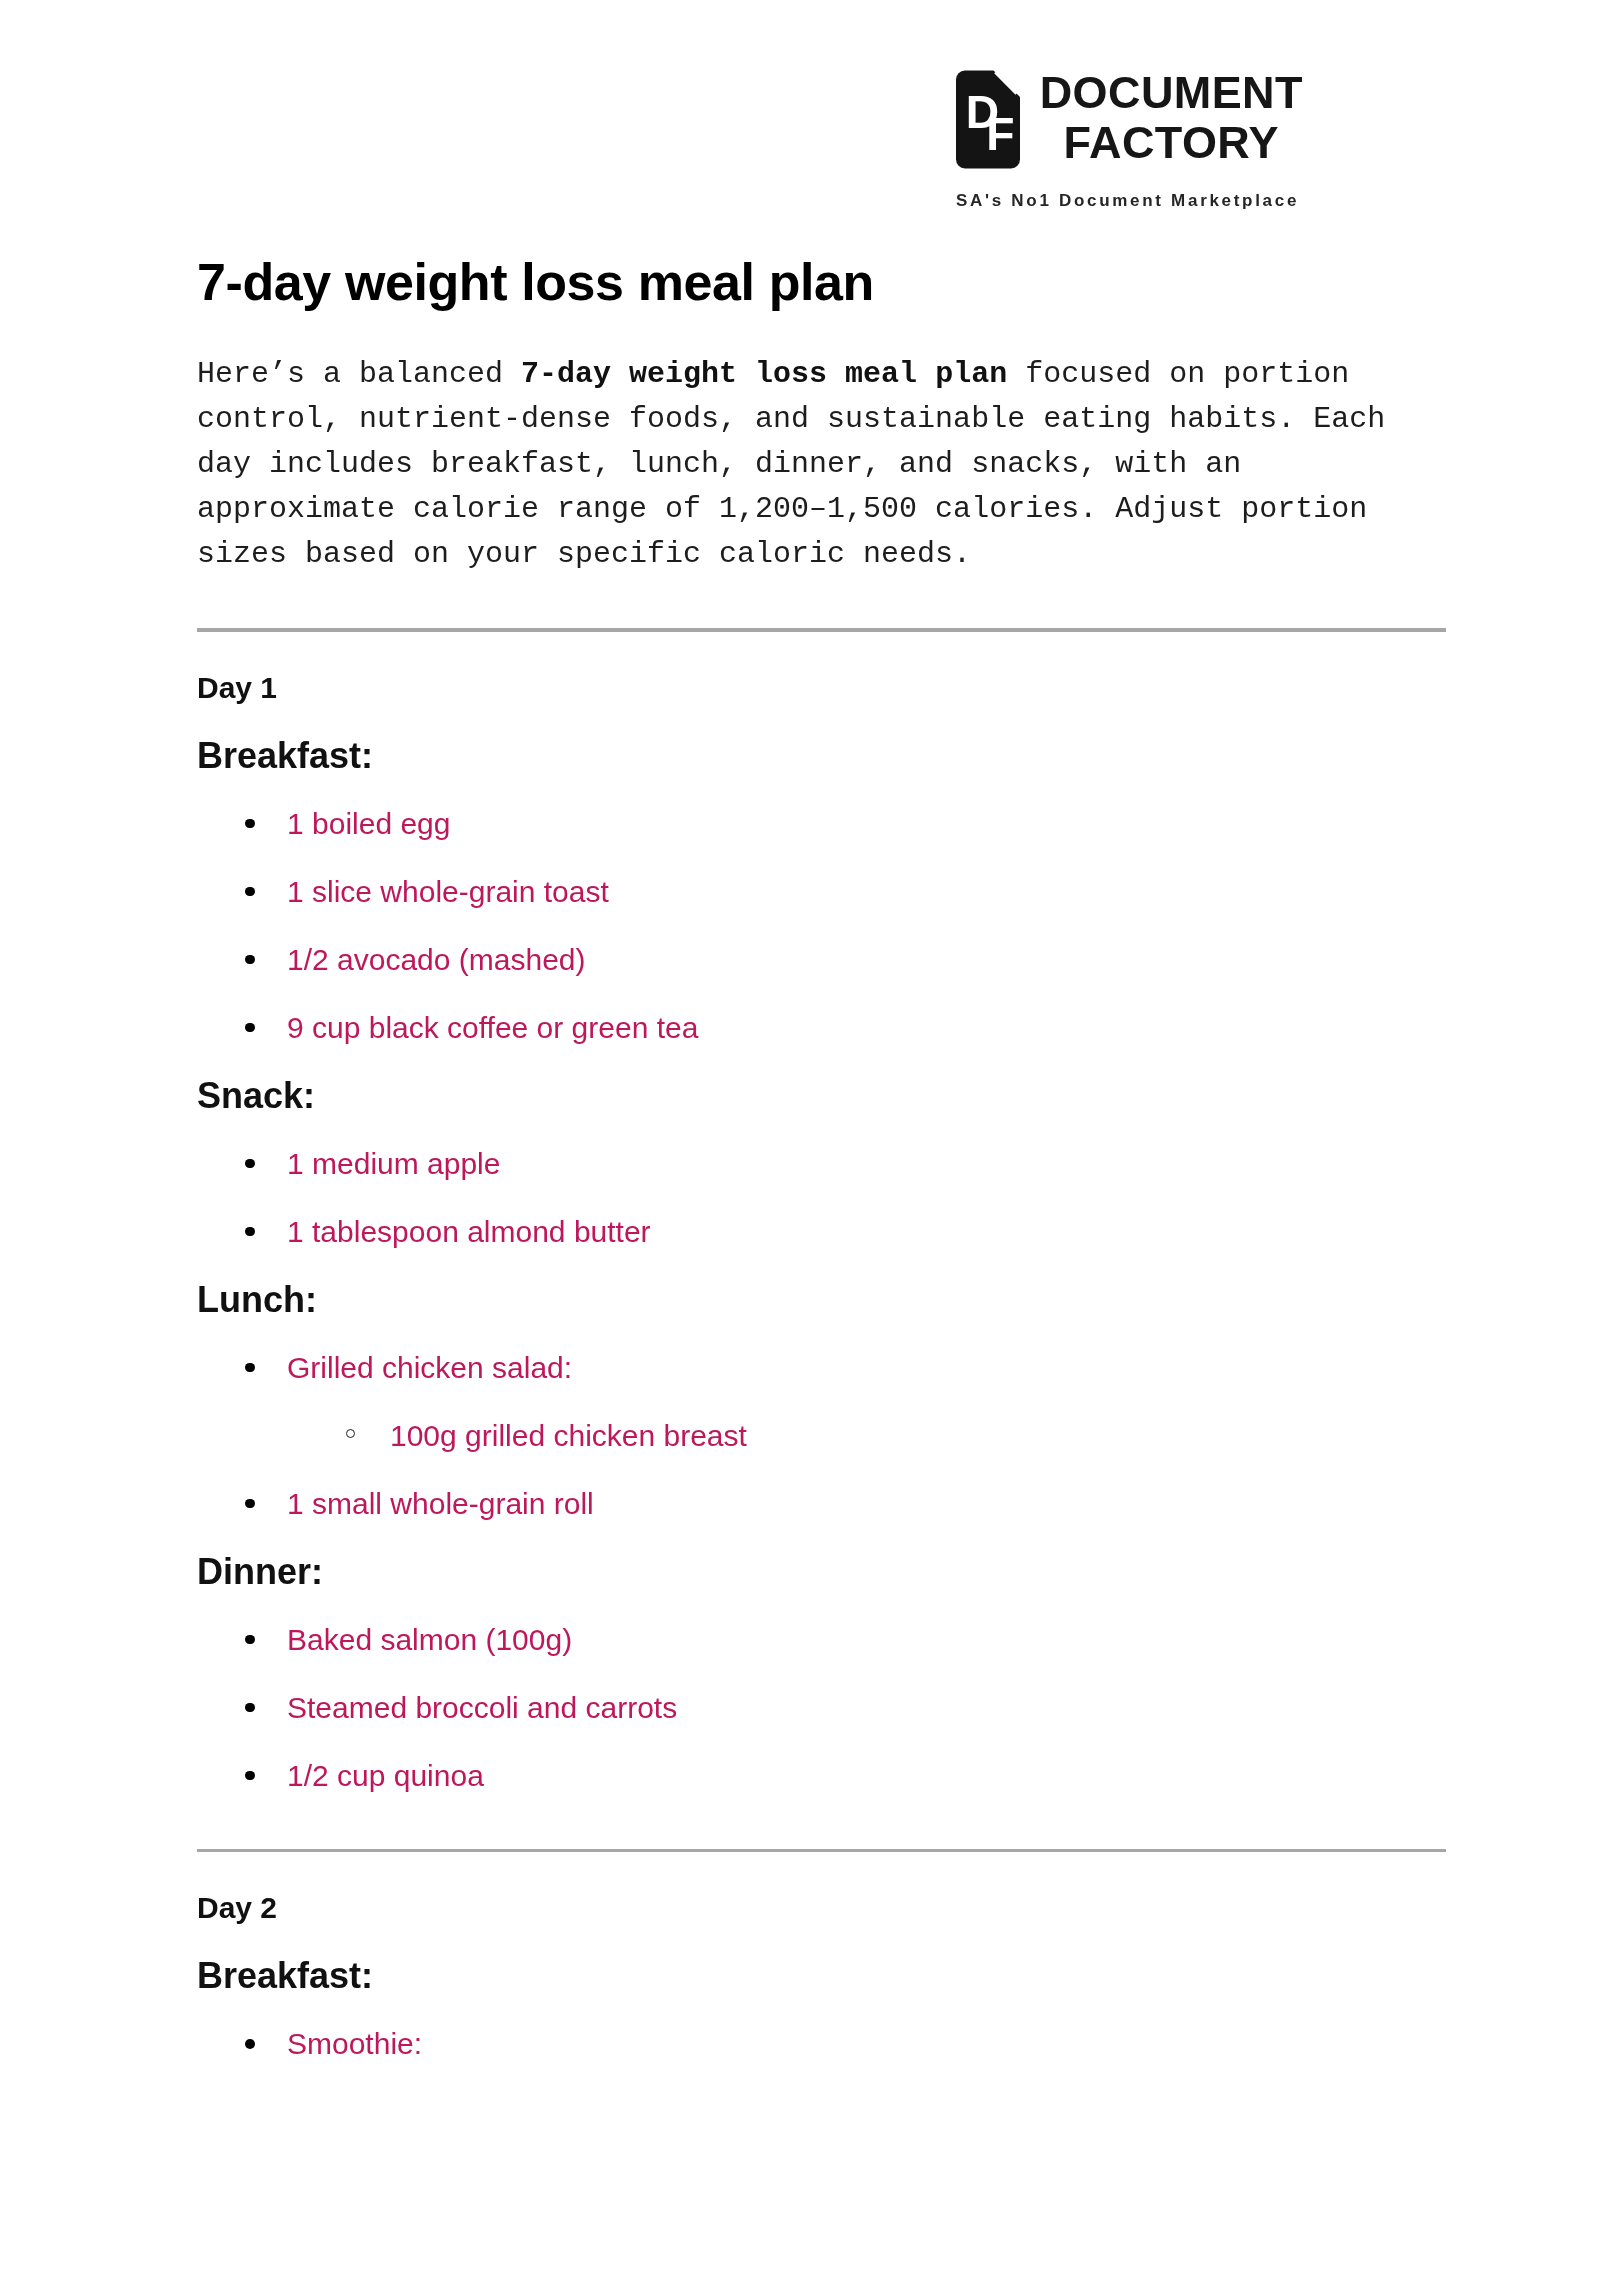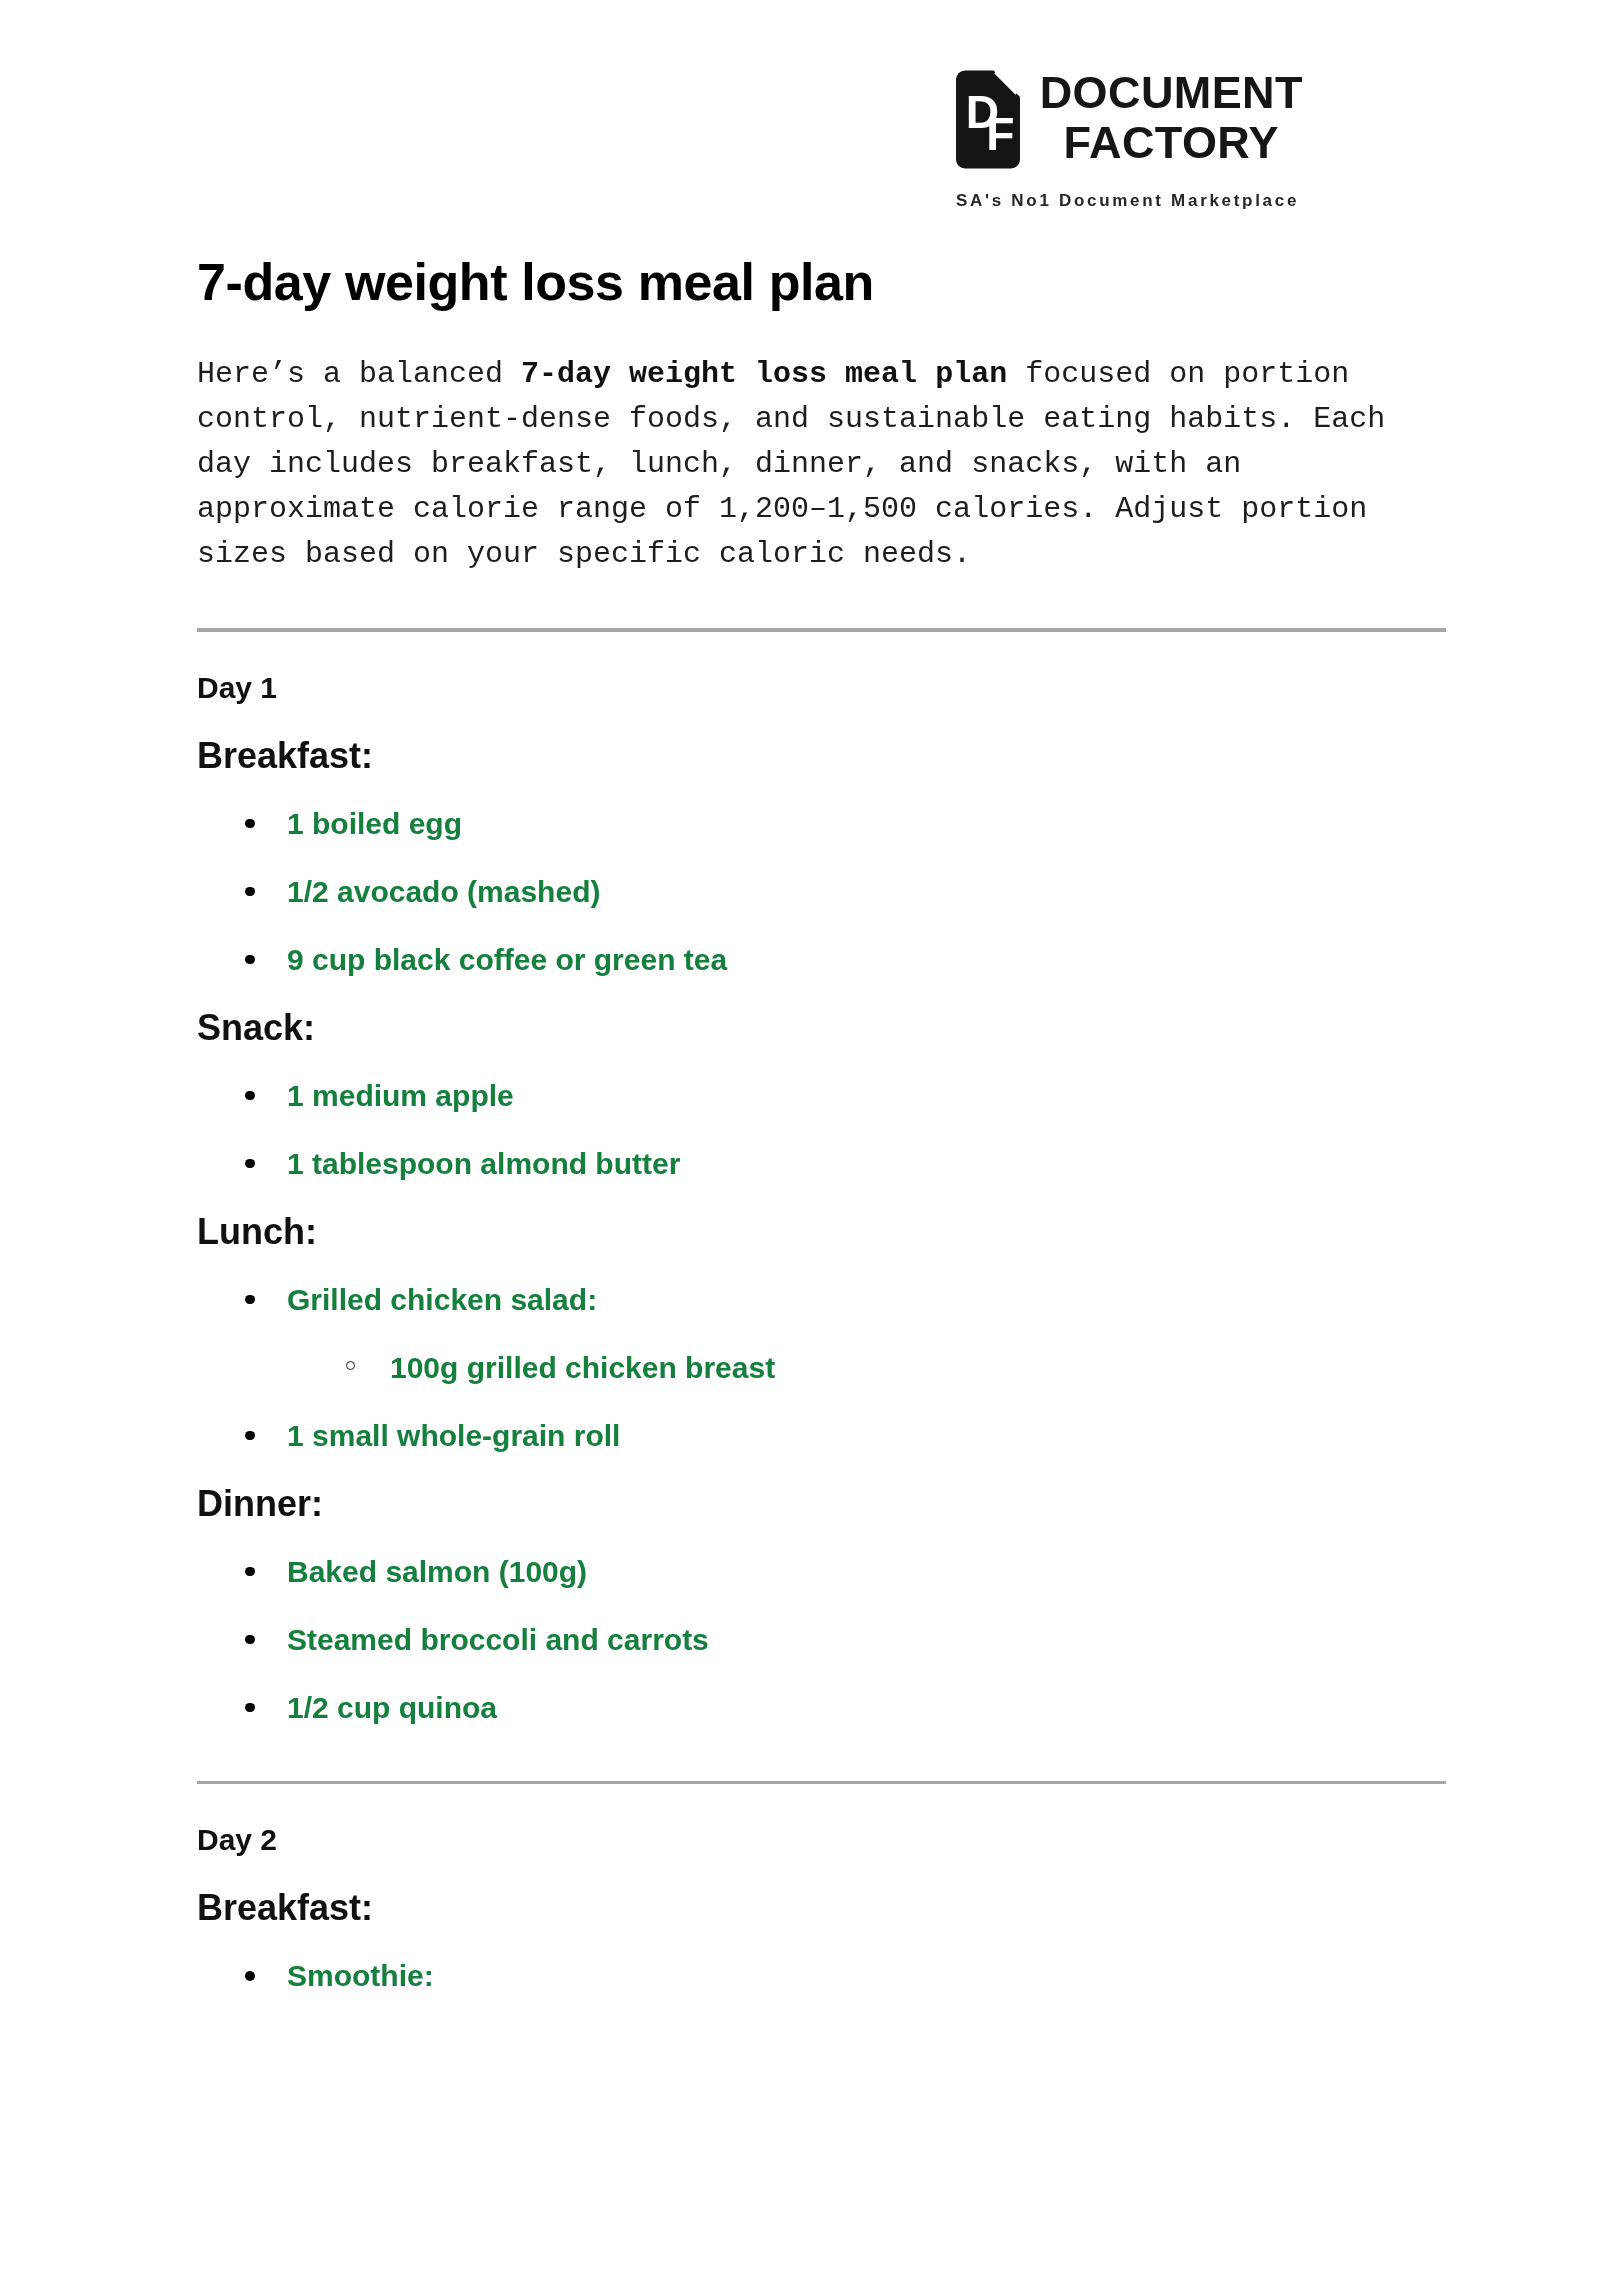--- a/index.html
+++ b/index.html
@@ -22,21 +22,21 @@
   
   .content { position:absolute; left:197px; top:0; width:1249px; }
   .title { margin-top:254px; font-size:52px; line-height:57px; font-weight:700;
            letter-spacing:-0.4px; color:#000; }
   .intro { margin-top:41px; font-size:30px; line-height:45px; color:#1d1d1d;font-family:Liberation Mono, monospace; }
   .intro b { font-weight:700; color:#111; }
   .rule { margin-top:51px; height:3.6px; background:#a6a6a6; }
   .day  { margin-top:33px; font-size:30px; line-height:45px; font-weight:700; color:#111; }
   .meal { margin-top:23px; font-size:36px; line-height:45px; font-weight:700; color:#111; }
   .item { margin-top:23px; font-size:30px; line-height:45px; position:relative;
-          padding-left:90px; color:#15803d;font-weight:bold; }
+          padding-left:90px; color:#be185d; }
   .item .b1 { position:absolute; left:48px; top:18px; width:9.9px; height:9.9px;
               border-radius:50%; background:#000; }
   .item.sub { padding-left:193px; }
   .item.sub .b2 { position:absolute; left:149px; top:16px; width:9px; height:9px;
                   border-radius:50%; border:1.8px solid #222; background:transparent; }
 </style>
 </head>
 <body>
 
 <div>
@@ -63,20 +63,21 @@
     <h1 class="title">7-day weight loss meal plan</h1>
 
     <p class="intro"><span>Here’s a balanced </span><b>7-day weight loss meal plan</b><span> focused on portion control, nutrient-dense foods, and sustainable eating habits. Each day includes breakfast, lunch, dinner, and snacks, with an approximate calorie range of 1,200–1,500 calories. Adjust portion sizes based on your specific caloric needs.</span></p>
 
     <div class="rule"></div>
 
     <h2 class="day">Day 1</h2>
 
     <h3 class="meal">Breakfast:</h3>
     <div class="item"><span class="b1"></span><span>1 boiled egg</span></div>
+    <div class="item"><span class="b1"></span><span>1 slice whole-grain toast</span></div>
     <div class="item"><span class="b1"></span><span>1/2 avocado (mashed)</span></div>
     <div class="item"><span class="b1"></span><span>9 cup black coffee or green tea</span></div>
 
     <h3 class="meal">Snack:</h3>
     <div class="item"><span class="b1"></span><span>1 medium apple</span></div>
     <div class="item"><span class="b1"></span><span>1 tablespoon almond butter</span></div>
 
     <h3 class="meal">Lunch:</h3>
     <div class="item"><span class="b1"></span><span>Grilled chicken salad:</span></div>
     <div class="item sub"><span class="b2"></span><span>100g grilled chicken breast</span></div>

